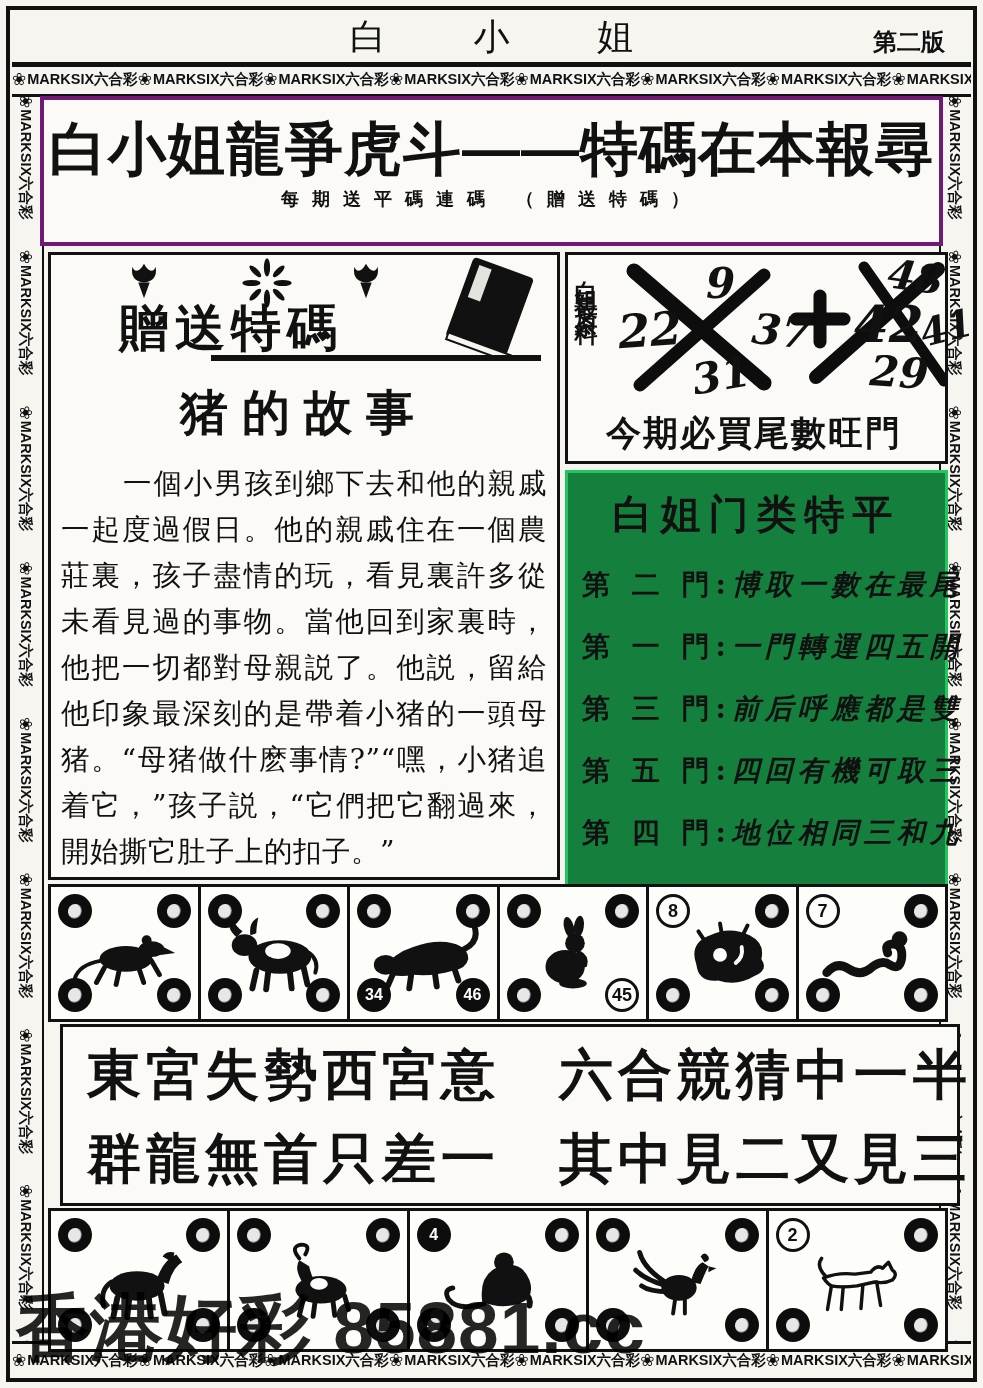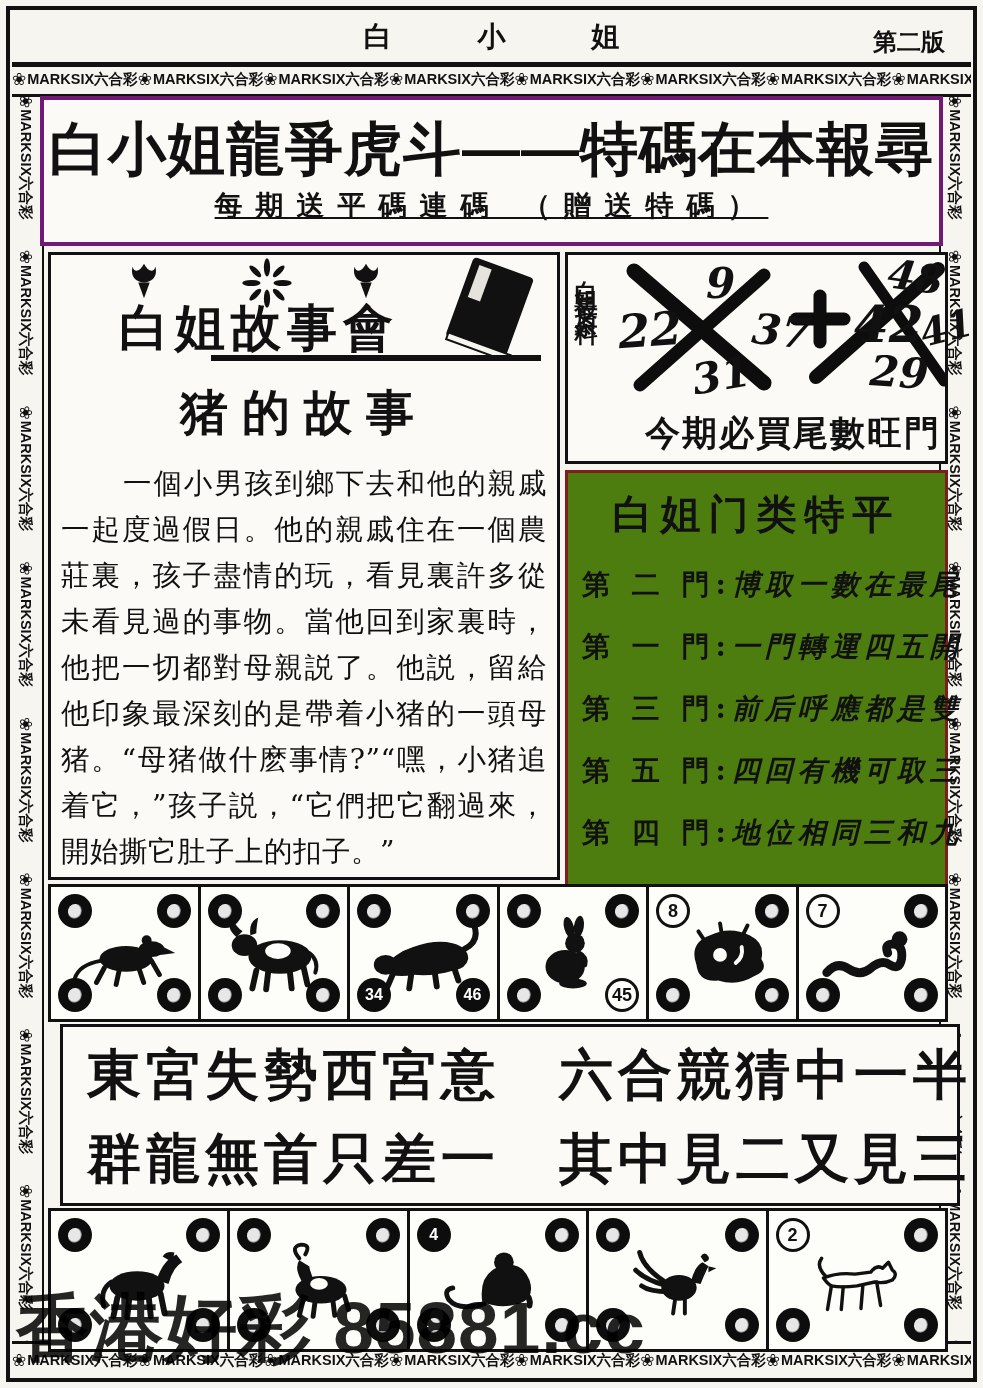--- a/index.html
+++ b/index.html
@@ -3,21 +3,21 @@
 <meta charset="utf-8">
 <style>
   html,body{margin:0;padding:0;background:#888;}
   #page{position:relative;width:983px;height:1388px;background:#f6f5f0;overflow:hidden;
         font-family:"Liberation Sans",sans-serif;color:#111;}
   .outer-frame{position:absolute;inset:6px;border:4px solid #111;pointer-events:none;}
 
   
   .masthead{position:absolute;left:12px;right:12px;top:12px;height:50px;
             display:flex;align-items:center;justify-content:center;border-bottom:5px solid #111;}
-  .masthead .ptitle{font-family:"DejaVu Serif","Liberation Serif",serif;font-size:28px;font-weight:700;
+  .masthead .ptitle{font-family:"DejaVu Serif","Liberation Serif",serif;font-size:36px;font-weight:400;
             letter-spacing:38px;text-indent:38px;}
   .masthead .edition{position:absolute;right:26px;top:14px;font-family:"DejaVu Serif",serif;
             font-size:24px;font-weight:600;}
 
   
   .band{position:absolute;left:12px;right:12px;height:30px;display:flex;align-items:center;
         justify-content:space-between;font-size:14.5px;font-weight:700;white-space:nowrap;overflow:hidden;}
   .band.top{top:64px;border-bottom:3px solid #111;}
   .band.bottom{bottom:12px;height:32px;border-top:3px solid #111;}
   .band-unit{display:inline-flex;align-items:center;gap:1px;}
@@ -28,21 +28,21 @@
   .vband.left{left:12px;border-right:2px solid #111;}
   .vband.right{right:12px;border-left:2px solid #111;}
   .vband-inner{position:absolute;top:0;left:28px;width:1260px;height:28px;
         transform:rotate(90deg);transform-origin:0 0;display:flex;align-items:center;
         justify-content:space-between;font-size:14.5px;font-weight:700;white-space:nowrap;}
 
   
   .headline-box{position:absolute;left:40px;top:96px;width:903px;height:150px;border:4px solid #701a75;
         background:#fbfaf6;text-align:center;box-sizing:border-box;}
   .headline-main{margin-top:4px;font-size:58px;font-weight:900;letter-spacing:1px;line-height:1.55;}
-  .headline-sub{font-size:28px;font-weight:800;letter-spacing:13px;margin-top:-7px;text-decoration:underline;}
+  .headline-sub{font-size:18px;font-weight:800;letter-spacing:13px;margin-top:-7px;}
 
   
   .story-box{position:absolute;left:48px;top:252px;width:512px;height:628px;border:3px solid #111;
         background:#fbfaf6;box-sizing:border-box;}
   .story-head{position:relative;height:108px;}
   .story-sec-title{position:absolute;left:68px;top:40px;font-size:50px;font-weight:900;letter-spacing:6px;}
   .story-underbar{position:absolute;left:160px;top:100px;width:330px;height:6px;background:#111;}
   .deco{position:absolute;}
   .deco.tulip1{left:76px;top:6px;}
   .deco.star1{left:188px;top:2px;}
@@ -58,25 +58,25 @@
         background:#fbfaf6;box-sizing:border-box;display:flex;}
   .tips-side{width:38px;padding-top:8px;display:flex;justify-content:center;}
   .tips-side span{writing-mode:vertical-rl;font-size:23px;font-weight:900;letter-spacing:8px;
         font-family:"DejaVu Serif",serif;}
   .tips-main{position:relative;flex:1;}
   .tips-numbers{position:absolute;left:0;top:0;width:340px;height:150px;}
   .hand-num{position:absolute;font-family:"DejaVu Serif","Liberation Serif",serif;font-style:italic;
         font-weight:700;}
   .tips-strokes{position:absolute;left:0;top:0;}
   .tips-bottom{position:absolute;left:0;right:4px;bottom:4px;font-size:35px;font-weight:900;
-        letter-spacing:2px;text-align:right;}
-
-  
-  .doors-box{position:absolute;left:565px;top:470px;width:383px;height:442px;border:3px solid #7f1d1d;
-        background:#4d7c0f;box-sizing:border-box;}
+        letter-spacing:2px;text-align:left;}
+
+  
+  .doors-box{position:absolute;left:565px;top:470px;width:383px;height:442px;border:3px solid #22c55e;
+        background:#15803d;box-sizing:border-box;}
   .doors-title{text-align:center;font-size:40px;font-weight:900;letter-spacing:8px;margin-top:14px;
         font-family:"DejaVu Serif",serif;}
   .door-row{margin:24px 0 0 14px;font-size:28px;white-space:nowrap;
         font-family:"DejaVu Serif","Liberation Serif",serif;}
   .door-label{font-weight:700;letter-spacing:6px;}
   .door-text{font-weight:600;letter-spacing:5px;font-style:italic;}
 
   
   .strip{position:absolute;left:48px;width:900px;display:flex;border:3px solid #111;background:#fbfaf6;
         box-sizing:border-box;}
@@ -286,21 +286,21 @@
           <path d="M10 2 C7 8 3 8 2 4 C0 12 6 15 10 15 C14 15 20 12 18 4 C17 8 13 8 10 2 Z" fill="#111"></path>
           <path d="M6 15 L14 15 L10 26 Z" fill="#111"></path>
         </svg>
       <svg class="deco book" width="120" height="104" viewBox="0 0 120 104">
           <g transform="rotate(20 60 52)">
             <rect x="28" y="8" width="64" height="84" rx="4" fill="#111"></rect>
             <rect x="30" y="88" width="66" height="7" fill="#f6f5f0" stroke="#111" stroke-width="2"></rect>
             <rect x="36" y="14" width="13" height="34" fill="#f6f5f0" opacity="0.92"></rect>
           </g>
         </svg>
-      <div class="story-sec-title">白姐故事會</div>
+      <div class="story-sec-title">贈送特碼</div>
       <div class="story-underbar"></div>
     </div>
     <div class="story-title">猪的故事</div>
     <div class="story-par">一個小男孩到鄉下去和他的親戚一起度過假日。他的親戚住在一個農莊裏，孩子盡情的玩，看見裏許多從未看見過的事物。當他回到家裏時，他把一切都對母親説了。他説，留給他印象最深刻的是帶着小猪的一頭母猪。“母猪做什麽事情?”“嘿，小猪追着它，”孩子説，“它們把它翻過來，開始撕它肚子上的扣子。”</div>
   </div>
 
   <div class="tips-box">
     <div class="tips-side">
       <span>白姐最后杀料</span>
     </div>

